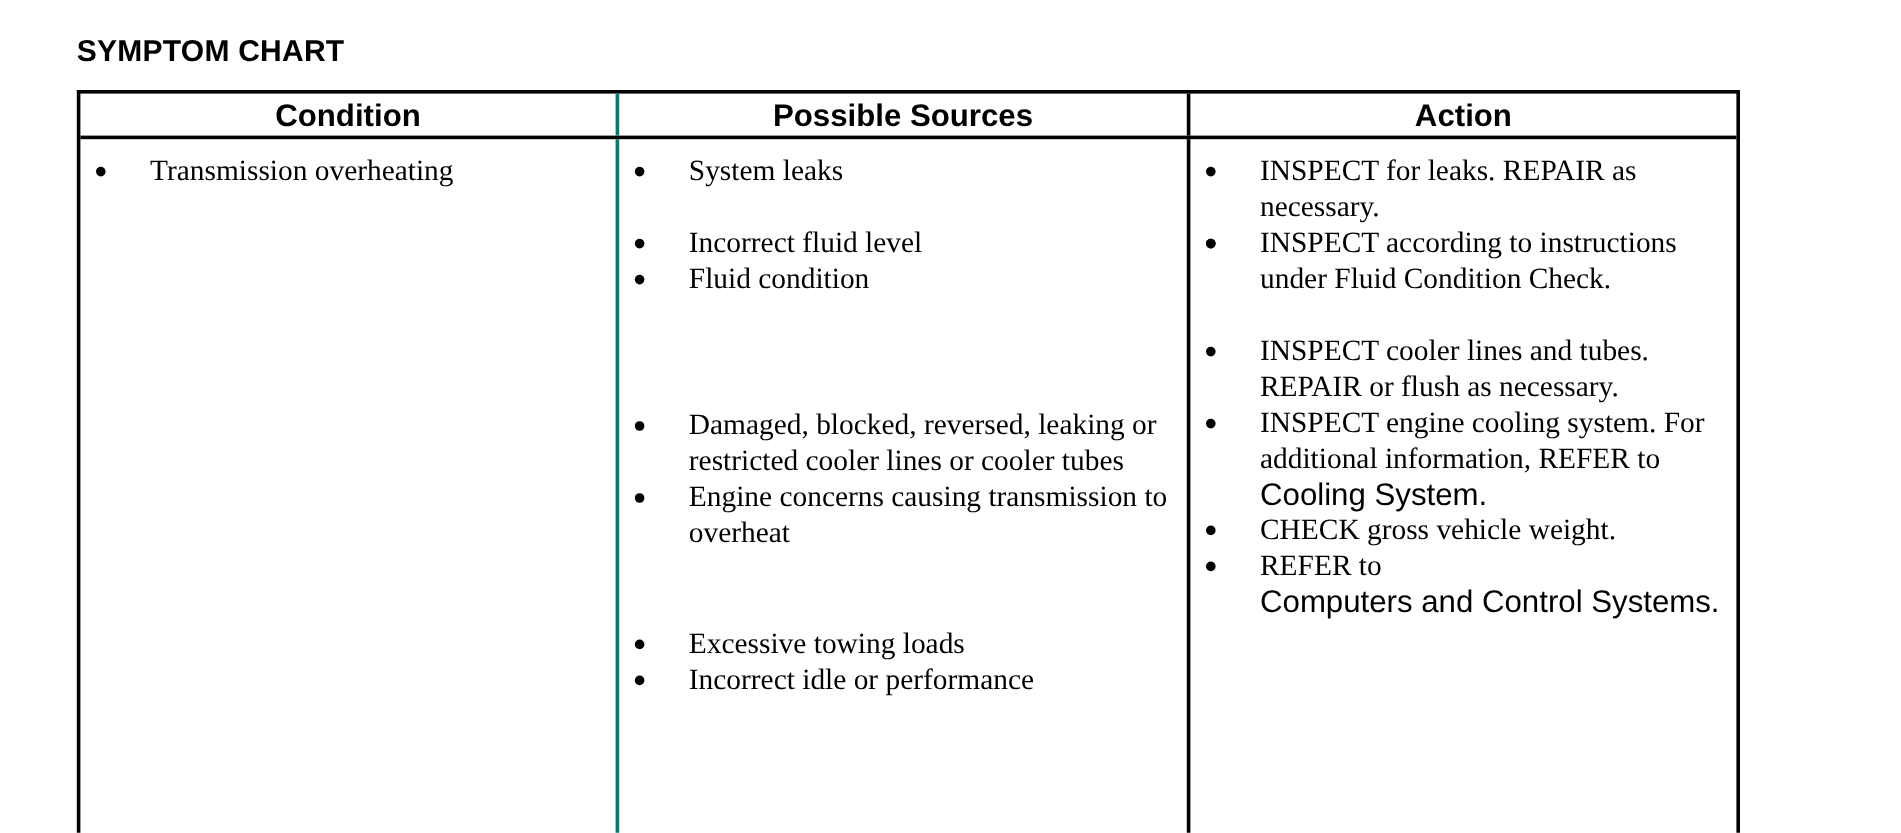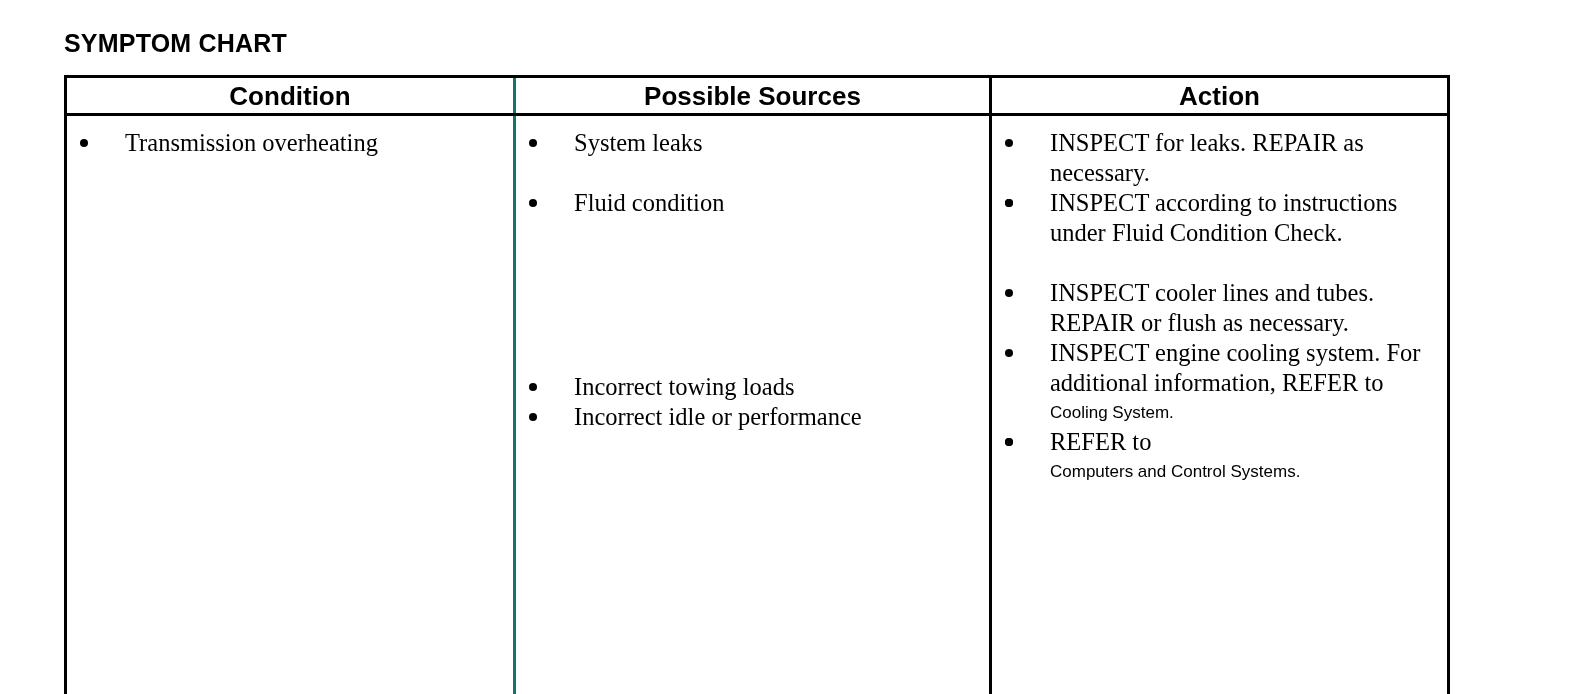--- a/index.html
+++ b/index.html
@@ -107,21 +107,21 @@
     height: 8px;
     border-radius: 50%;
     background: #000000;
   }
   .bullet-item .txt {
     display: block;
   }
   .bullet-item .xref {
     display: block;
     font-family: "Liberation Sans", "DejaVu Sans", sans-serif;
-    font-size: 17px;
+    font-size: 26px;
     line-height: 29px;
   }
   .xref-small { font-size: 19.5px; }
 
   
   .spacer-1 { height: 30px; }
   .spacer-2 { height: 92px; }
   .spacer-3 { height: 62px; }
 </style>
 </head>
@@ -166,33 +166,47 @@
               <span class="dot"></span>
               <span class="txt">System leaks</span>
             </div>
           </div>
 
           <div class="spacer-1"></div>
 
           <div class="group">
             <div class="bullet-item">
               <span class="dot"></span>
+              <span class="txt">Incorrect fluid level</span>
+            </div>
+            <div class="bullet-item">
+              <span class="dot"></span>
               <span class="txt">Fluid condition</span>
             </div>
           </div>
 
           <div class="spacer-2"></div>
 
+          <div class="group">
+            <div class="bullet-item">
+              <span class="dot"></span>
+              <span class="txt">Damaged, blocked, reversed, leaking or restricted cooler lines or cooler tubes</span>
+            </div>
+            <div class="bullet-item">
+              <span class="dot"></span>
+              <span class="txt">Engine concerns causing transmission to overheat</span>
+            </div>
+          </div>
 
           <div class="spacer-3"></div>
 
           <div class="group">
             <div class="bullet-item">
               <span class="dot"></span>
-              <span class="txt">Incorrect towing loads</span>
+              <span class="txt">Excessive towing loads</span>
             </div>
             <div class="bullet-item">
               <span class="dot"></span>
               <span class="txt">Incorrect idle or performance</span>
             </div>
           </div>
 
         </div>
       </div>
 
@@ -220,20 +234,21 @@
               <span class="dot"></span>
               <span class="txt">INSPECT cooler lines and tubes. REPAIR or flush as necessary.</span>
             </div>
             <div class="bullet-item">
               <span class="dot"></span>
               <span class="txt">INSPECT engine cooling system. For additional information, REFER to</span>
               <span class="xref xref-small">Cooling System.</span>
             </div>
             <div class="bullet-item">
               <span class="dot"></span>
+              <span class="txt">CHECK gross vehicle weight.</span>
             </div>
             <div class="bullet-item">
               <span class="dot"></span>
               <span class="txt">REFER to</span>
               <span class="xref">Computers and Control Systems.</span>
             </div>
           </div>
 
         </div>
       </div>

